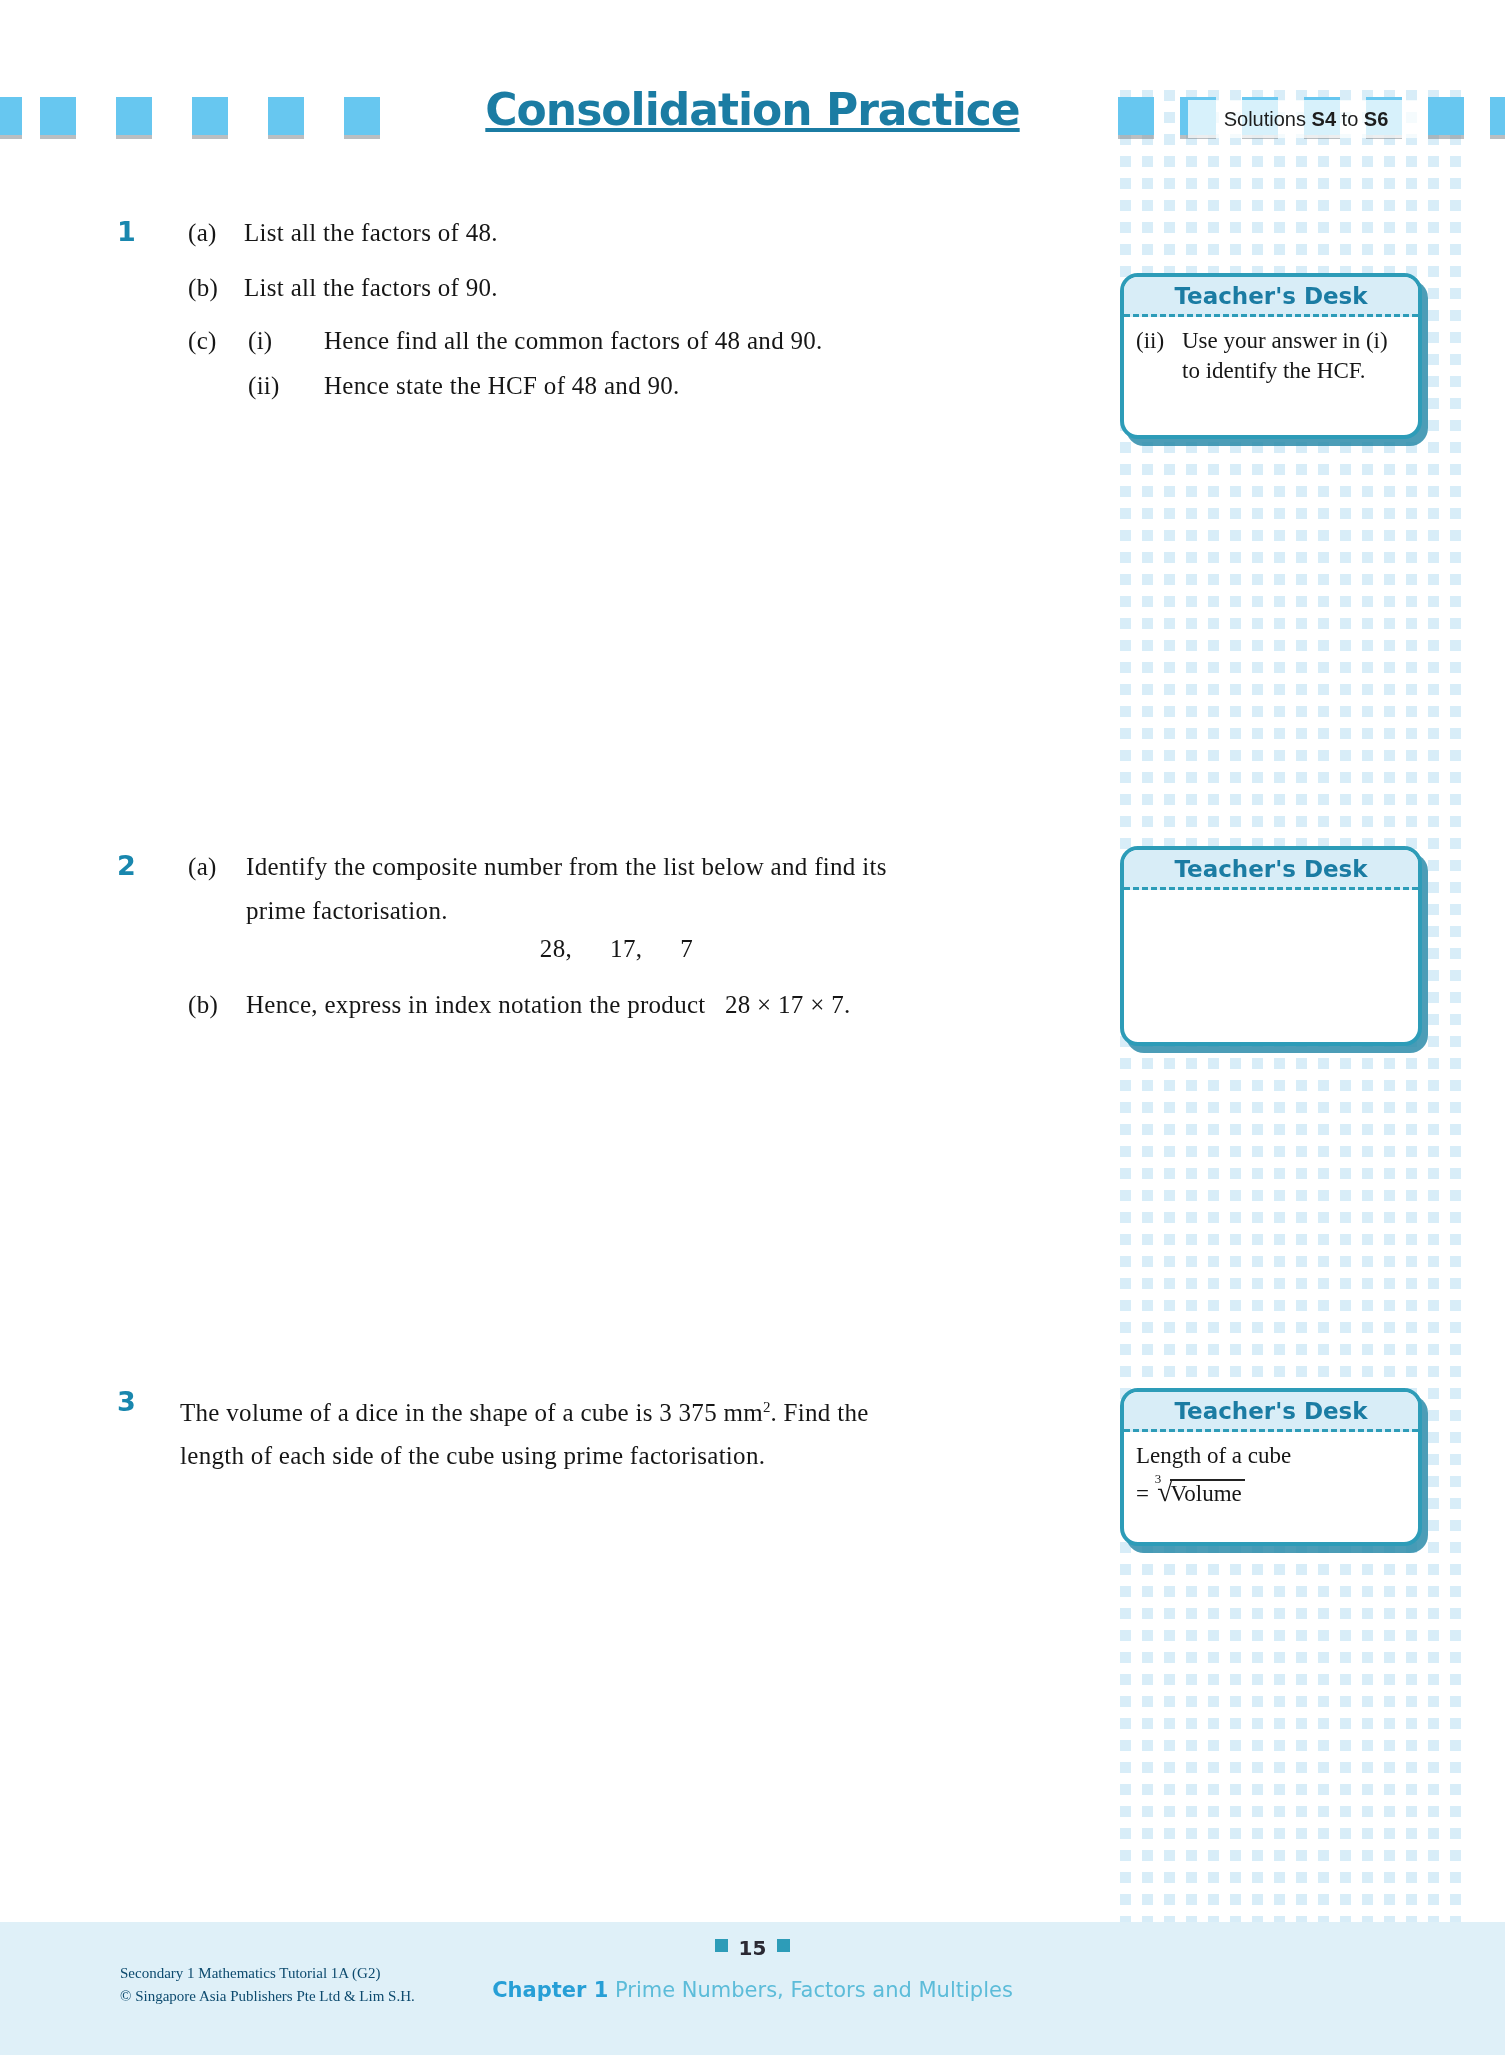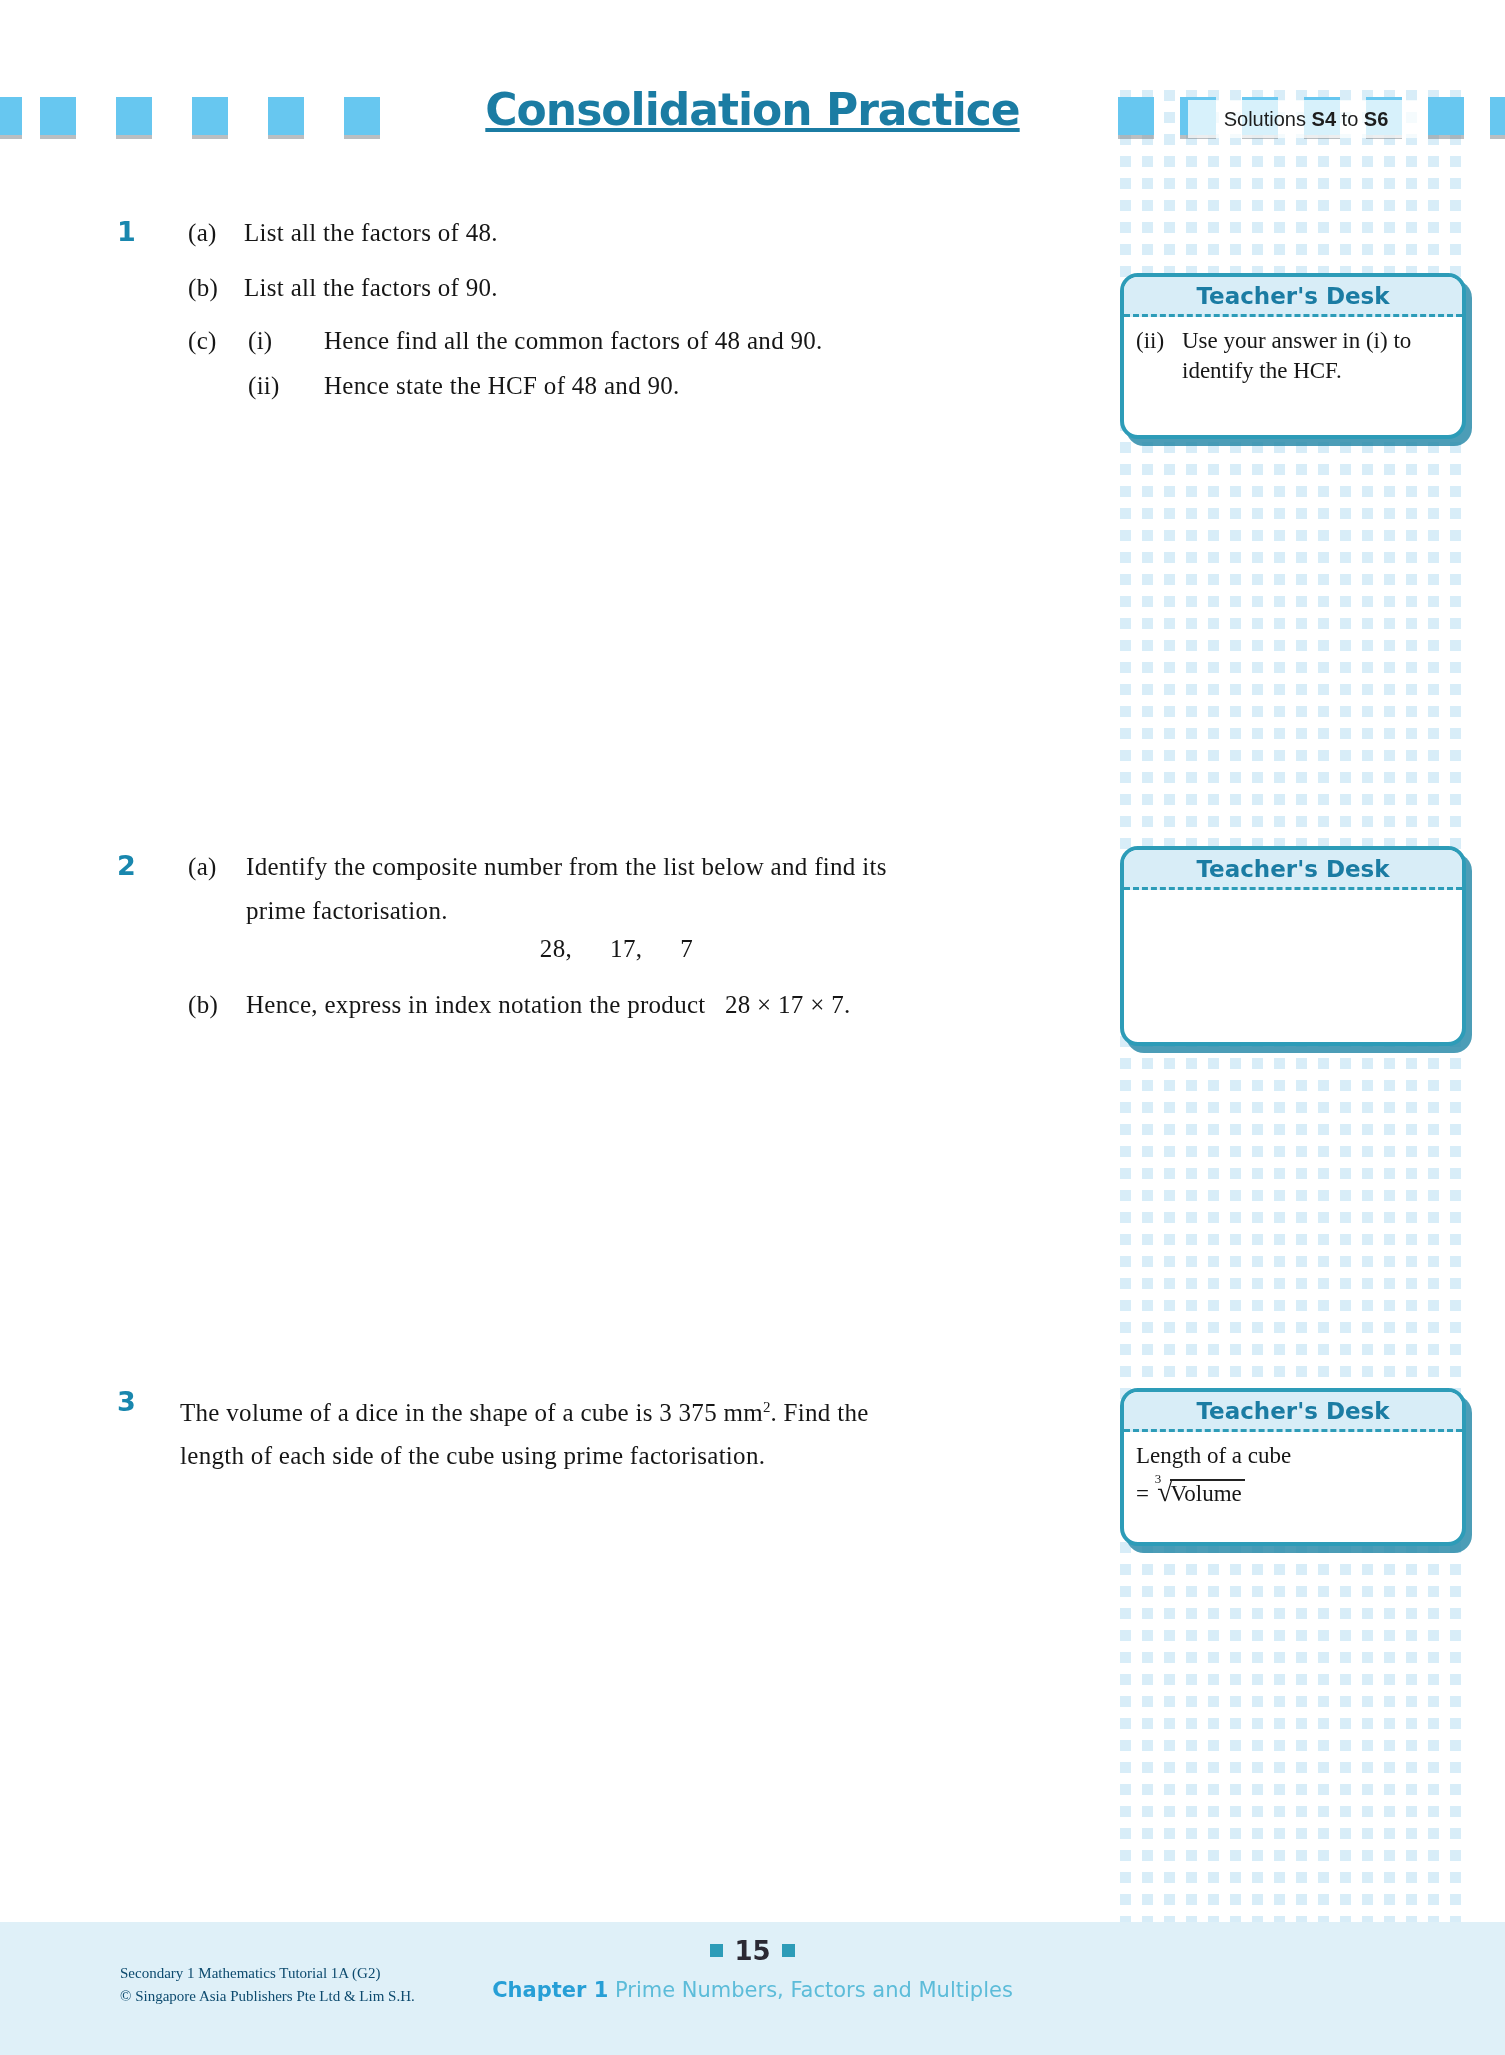--- a/index.html
+++ b/index.html
@@ -40,21 +40,21 @@
     position:absolute;z-index:2;font-size:25px;letter-spacing:.3px;white-space:nowrap;line-height:1.2;
   }
   .plabel{left:188px;}
   .ptext{left:244px;}
   .listline{position:absolute;left:244px;top:935px;width:745px;text-align:center;font-size:25px;letter-spacing:.3px;z-index:2;}
   .q3block{position:absolute;left:180px;top:1386px;width:930px;font-size:25px;letter-spacing:.3px;line-height:43px;z-index:2;}
   .q3block .l{white-space:nowrap;}
   sup.u{font-size:15px;vertical-align:super;letter-spacing:0;}
   
   .tdesk{
-    position:absolute;left:1120px;width:346px;z-index:5;background:#ffffff;
+    position:absolute;left:1120px;width:302px;z-index:5;background:#ffffff;
     border:4px solid var(--desk-border,#2d9cb8);border-radius:18px;
     box-shadow:6px 7px 0 rgba(45,140,170,.85);
     box-sizing:border-box;overflow:hidden;
   }
   .tdesk-head{
     background:var(--desk-header-bg,#d8edf7);text-align:center;padding:6px 0 5px 0;
     font-family:"DejaVu Sans", sans-serif;font-weight:800;font-size:23px;color:var(--title-teal,#1b7ca3);
     border-bottom:3px dashed var(--desk-border,#2d9cb8);
   }
   .tdesk-body{padding:9px 12px 10px 12px;font-size:23px;line-height:1.32;color:#161616;}
@@ -63,21 +63,21 @@
   .tdesk-body .iitext{flex:1;}
   .eqline{margin-top:3px;}
   .rootwrap{white-space:nowrap;}
   .rootwrap sup{font-size:13px;vertical-align:top;position:relative;top:-4px;margin-right:-4px;}
   .radical{font-size:28px;}
   .radicand{border-top:2px solid #222;padding:0 3px 0 1px;margin-left:-3px;}
   
   .band{position:absolute;left:0;top:1922px;width:1505px;height:133px;background:var(--footer-band-bg,#dff0f8);z-index:6;}
   .pagenum-row{position:absolute;left:0;right:0;top:14px;text-align:center;}
   .pagenum-row .sq{display:inline-block;width:13px;height:13px;background:var(--marker-teal,#2d9cb8);vertical-align:3px;margin:0 11px;}
-  .pagenum-row .num{font-family:"DejaVu Sans", sans-serif;font-weight:800;font-size:26px;color:#2b2933;}
+  .pagenum-row .num{font-family:"DejaVu Sans", sans-serif;font-weight:800;font-size:20px;color:#2b2933;}
   .imprint{position:absolute;left:120px;top:40px;font-size:15px;line-height:1.55;color:#0c4a6e;}
   .chapterline{position:absolute;left:0;right:0;top:56px;text-align:center;font-family:"DejaVu Sans", sans-serif;font-size:21px;}
   .chapterline b{color:var(--chapter-label-blue,#279fd6);font-weight:800;}
   .chapterline span{color:var(--chapter-title-blue,#5cbcd9);}
 </style>
 </head>
 <body>
 
 <div class="page">
 

